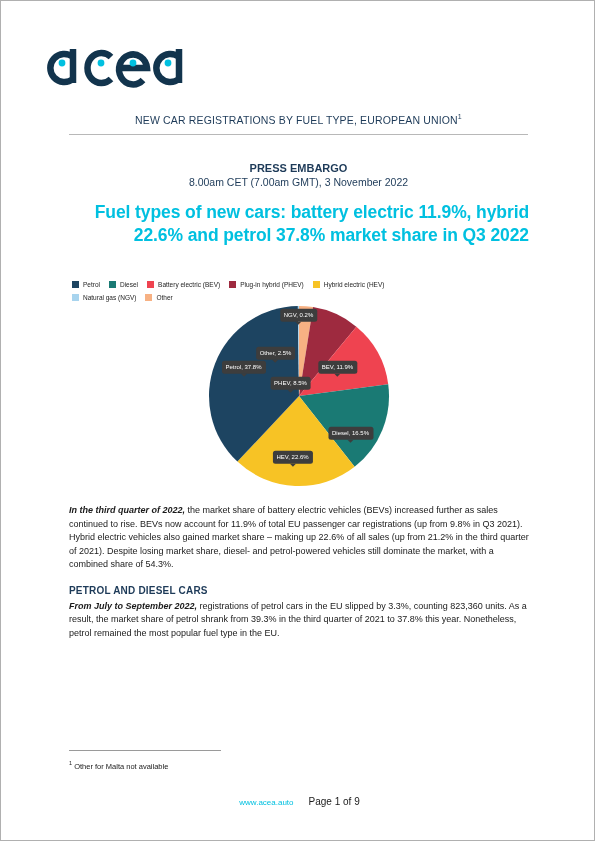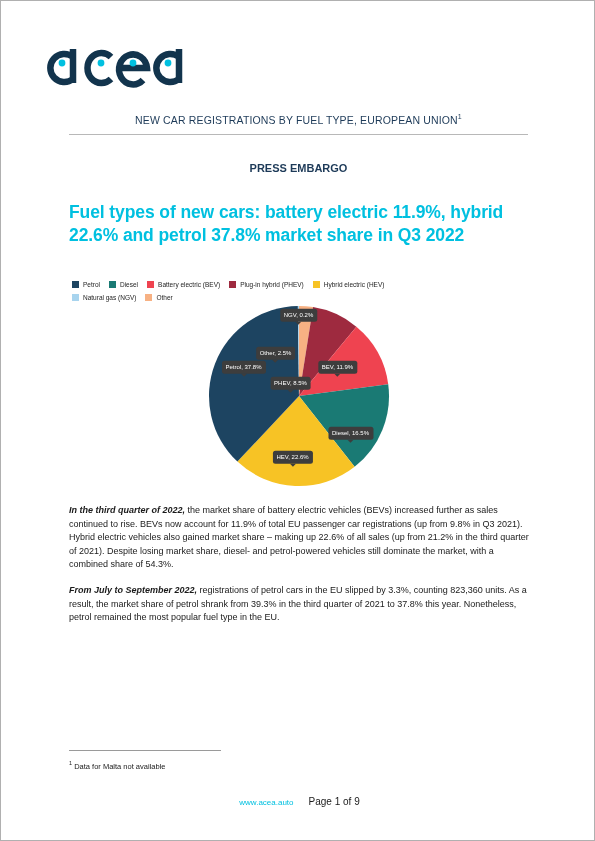--- a/index.html
+++ b/index.html
@@ -72,20 +72,21 @@
   .main-title {
     position: absolute;
     left: 68px;
     top: 200px;
     width: 460px;
     font-size: 17.5px;
     font-weight: bold;
     color: #00c0e0;
     line-height: 22.5px;
     letter-spacing: -0.1px;
+    text-align: right;
   }
 
   
   .chart-block {
     position: absolute;
     left: 68px;
     top: 280px;
     width: 459px;
   }
   .legend {
@@ -227,20 +228,21 @@
         <circle cx="90" cy="28" r="3.4"></circle>
         <circle cx="125" cy="28" r="3.4"></circle>
       </g>
     </svg>
   </div>
 
   <div class="doc-header">
     <div class="doc-header-title"><span>NEW CAR REGISTRATIONS BY FUEL TYPE, EUROPEAN UNION</span><sup>1</sup></div>
     <div class="hr-thin"></div>
     <div class="embargo">PRESS EMBARGO</div>
+    <div class="embargo-time">8.00am CET (7.00am GMT), 3 November 2022</div>
   </div>
 
   <div class="main-title">Fuel types of new cars: battery electric 11.9%, hybrid 22.6% and petrol 37.8% market share in Q3 2022</div>
 
   <div class="chart-block">
     <div class="legend" id="legend">
         <div class="legend-item">
           <span class="legend-swatch" style="background: rgb(29, 68, 97);"></span>
           <span>Petrol</span>
         </div>
@@ -287,26 +289,27 @@
           <div class="pie-label" style="left: 221.5px; top: 78px;">PHEV, 8.5%</div>
           <div class="pie-label" style="left: 223.5px; top: 152px;">HEV, 22.6%</div>
           <div class="pie-label" style="left: 229.5px; top: 10px;">NGV, 0.2%</div>
           <div class="pie-label" style="left: 206.5px; top: 48px;">Other, 2.5%</div>
         </div>
     </div>
   </div>
 
   <div class="body-text">
     <p><b>In the third quarter of 2022,</b><span> the market share of battery electric vehicles (BEVs) increased further as sales continued to rise. BEVs now account for 11.9% of total EU passenger car registrations (up from 9.8% in Q3 2021). Hybrid electric vehicles also gained market share – making up 22.6% of all sales (up from 21.2% in the third quarter of 2021). Despite losing market share, diesel- and petrol-powered vehicles still dominate the market, with a combined share of 54.3%.</span></p>
+    <div class="section-head">PETROL AND DIESEL CARS</div>
     <p><b>From July to September 2022,</b><span> registrations of petrol cars in the EU slipped by 3.3%, counting 823,360 units. As a result, the market share of petrol shrank from 39.3% in the third quarter of 2021 to 37.8% this year. Nonetheless, petrol remained the most popular fuel type in the EU.</span></p>
   </div>
 
   <div class="footnote-wrap">
     <div class="footnote-rule"></div>
-    <div class="footnote"><sup>1</sup><span> Data for Malta not available</span></div>
+    <div class="footnote"><sup>1</sup><span> Other for Malta not available</span></div>
   </div>
 
   <div class="footer">
     <a class="footer-link" href="#">www.acea.auto</a>
     <span class="footer-page">Page 1 of 9</span>
   </div>
 
 </div>
 
 </body></html>

